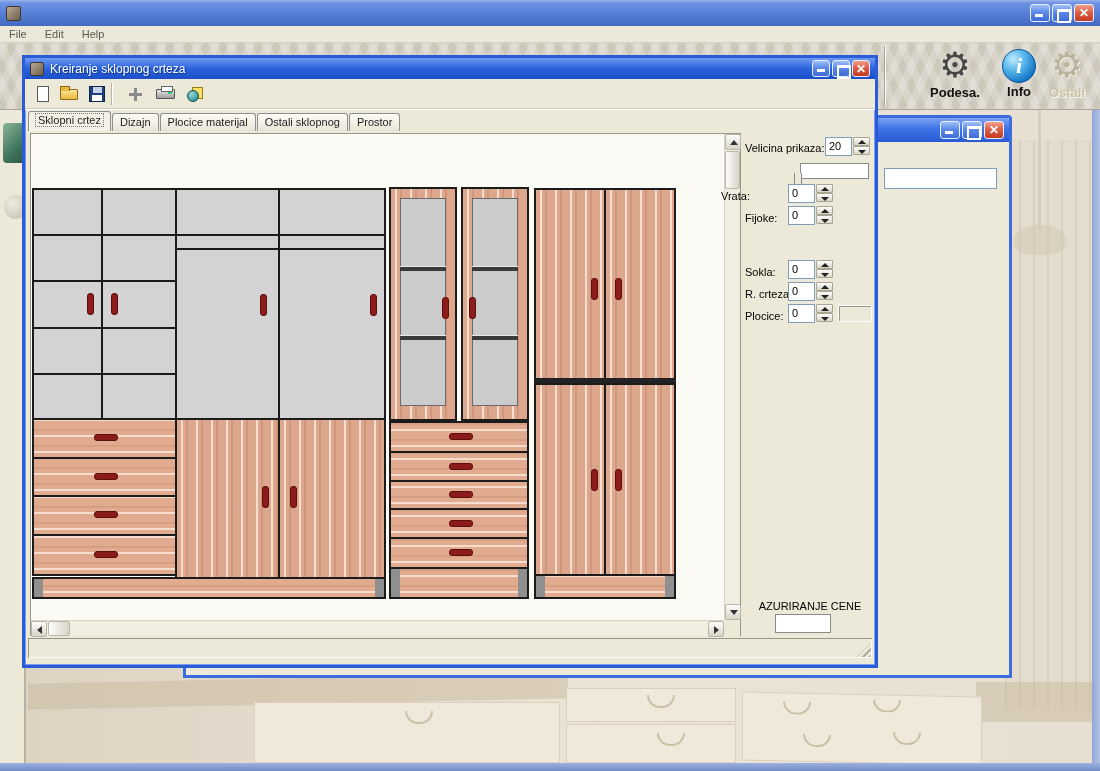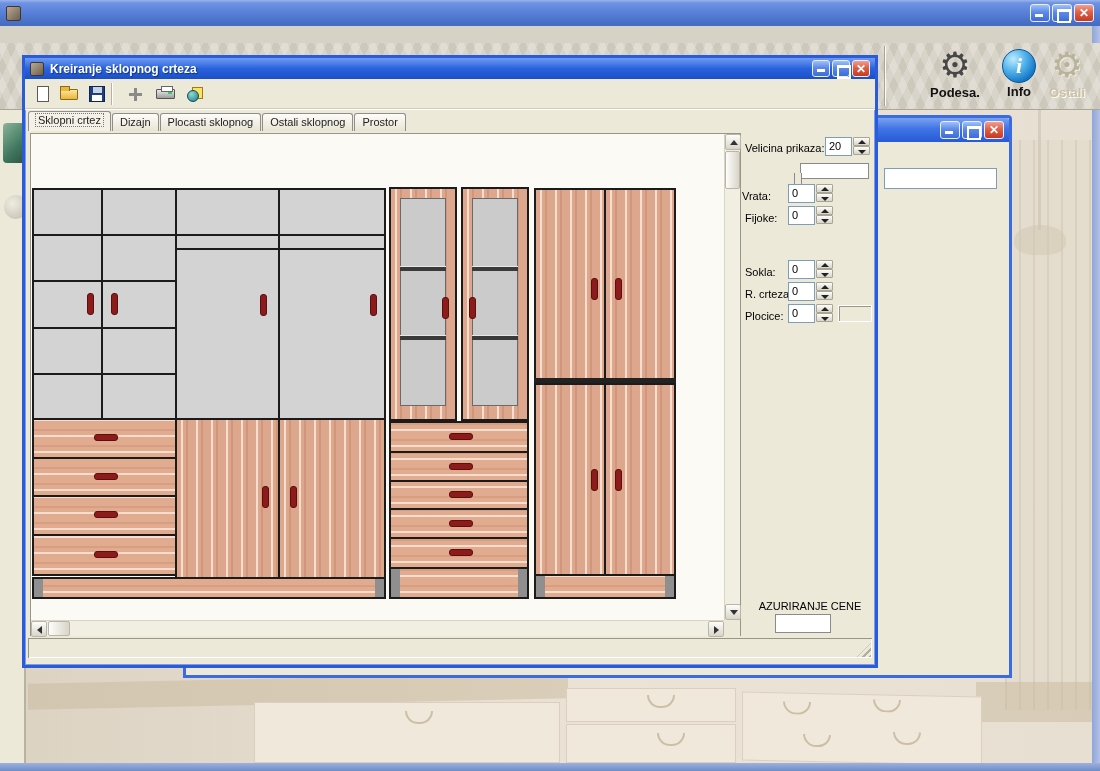--- a/index.html
+++ b/index.html
@@ -68,21 +68,21 @@
     background:linear-gradient(180deg,#7ba2f0 0%,#3f74e6 45%,#275ad4 100%);
     }
   .bg-input { position:absolute; left:698px; top:50px; width:113px; height:21px; background:#fff; border:1px solid #7f9db9; }
 
   
   .dialog { left:22px; top:55px; width:856px; height:613px; background:#ece9d8; z-index:5; }
   .dialog-frame { position:absolute; inset:0; border:3px solid #2b5cd8; box-shadow:inset 0 0 0 1px #7c9af0; pointer-events:none; }
   .dlg-titlebar { position:absolute; left:3px; top:3px; width:850px; height:21px;
     background:linear-gradient(180deg,#6f9bf4 0%,#2a63dd 50%,#1b4fc8 100%);
     display:flex; align-items:center; padding:0 5px; border-radius:2px 2px 0 0; }
-  .dlg-title-text { color:#fff; font-weight:bold; font-size:12px; text-shadow:1px 1px 1px #10337e; margin-left:6px; }
+  .dlg-title-text { color:#fff; font-weight:normal; font-size:12px; text-shadow:1px 1px 1px #10337e; margin-left:6px; }
   .dlg-btn { width:18px; height:17px; }
 
   .dlg-toolbar { position:absolute; left:3px; top:24px; width:850px; height:30px; background:#ece9d8;
     border-bottom:1px solid #cfccba; box-shadow:0 1px 0 #fff; }
   .tool-btn { position:absolute; top:4px; width:25px; height:23px; border-radius:2px; }
   .tool-sep { position:absolute; left:86px; top:4px; width:1px; height:22px; background:#b5b1a5; box-shadow:1px 0 0 #fff; }
 
   
   .ic-new { position:absolute; left:6px; top:3px; width:12px; height:16px; background:#fff; border:1px solid #5a5a5a; }
   .ic-folder { position:absolute; left:3px; top:6px; width:18px; height:11px; background:linear-gradient(180deg,#ffe69a,#e8b73c); border:1px solid #8a6b18; border-radius:1px; }
@@ -187,20 +187,25 @@
 
   <div class="abs main-titlebar">
     <div class="app-icon"></div>
     <div class="win-controls">
       <div class="tb-btn glyph-min"></div>
       <div class="tb-btn glyph-max"></div>
       <div class="tb-btn close glyph-x">✕</div>
     </div>
   </div>
 
+  <div class="abs main-menubar">
+    <span>File</span>
+    <span>Edit</span>
+    <span>Help</span>
+  </div>
 
   <div class="abs main-toolband"></div>
   <div class="abs toolband-sep"></div>
 
   <div class="abs quick-btn" style="left:924px;">
     <div class="gear-glyph">⚙</div>
     <div class="quick-label">Podesa.</div>
   </div>
   <div class="abs quick-btn" style="left:988px;">
     <div class="info-circle">i</div>
@@ -258,21 +263,21 @@
           <div class="ic-print"></div>
         </div>
       <div class="tool-btn" style="left:158px;">
           <div class="ic-exit"></div>
         </div>
     </div>
 
     <div class="tabbar">
       <div class="tab active"><span class="tab-label">Sklopni crtez</span></div>
       <div class="tab"><span class="tab-label">Dizajn</span></div>
-      <div class="tab"><span class="tab-label">Plocasti sklopnog</span></div>
+      <div class="tab"><span class="tab-label">Plocice materijal</span></div>
       <div class="tab"><span class="tab-label">Ostali sklopnog</span></div>
       <div class="tab"><span class="tab-label">Prostor</span></div>
     </div>
 
     <div class="draw-wrap">
       <div class="canvas">
 
         <div>
           <div class="cell gray" style="left:1px;  top:54px;  width:71px; height:48px;"></div>
           <div class="cell gray" style="left:70px; top:54px;  width:76px; height:48px;"></div>
@@ -415,21 +420,21 @@
             <div class="t-up"></div>
           </div>
         <div class="spinbtn" style="top:9px;">
             <div class="t-dn"></div>
           </div>
       </div>
 
       <div class="slider-box"></div>
       <div class="slider-notch"></div>
 
-      <div class="rp-label" style="left:720px; top:135px;">Vrata:</div>
+      <div class="rp-label" style="left:699px; top:135px;">Vrata:</div>
       <div class="edit" style="left:766px; top:129px; width:27px; height:19px;">0</div>
       <div class="spinbtns" style="left:794px; top:129px;">
         <div class="spinbtn" style="top:0;">
             <div class="t-up"></div>
           </div>
         <div class="spinbtn" style="top:9px;">
             <div class="t-dn"></div>
           </div>
       </div>
 

